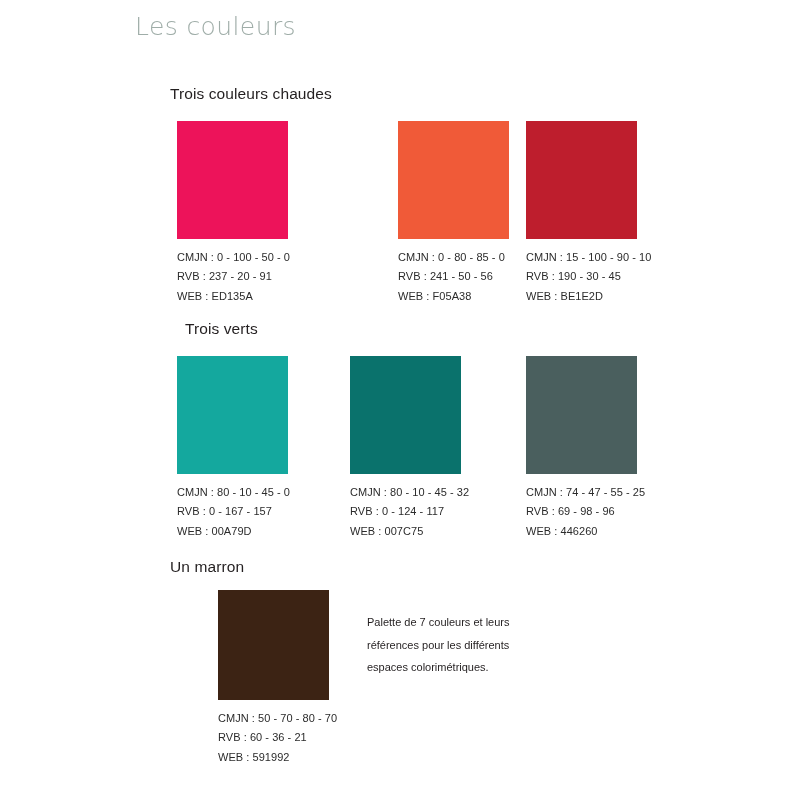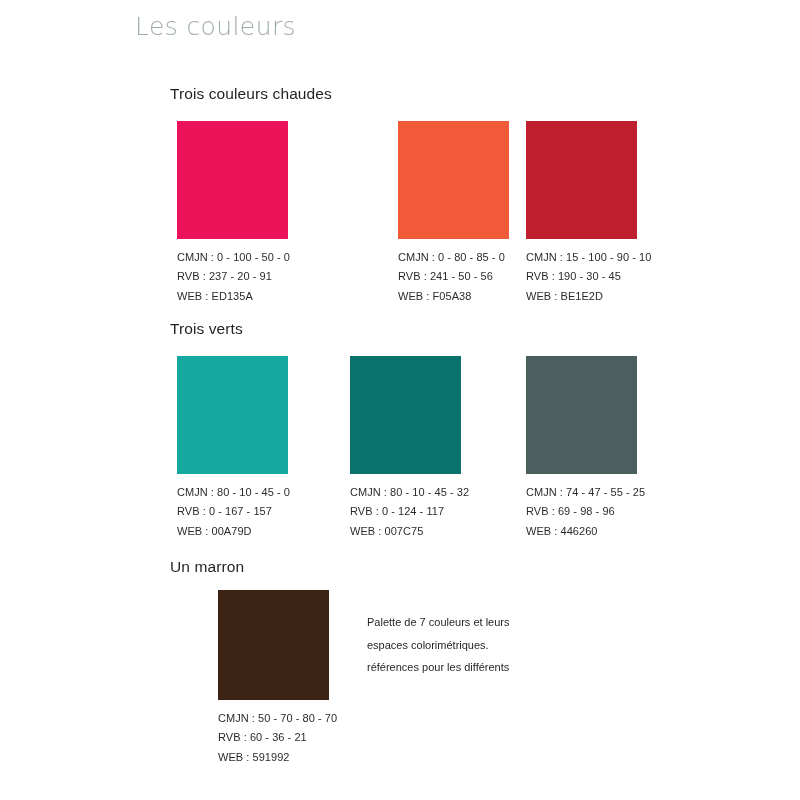--- a/index.html
+++ b/index.html
@@ -122,21 +122,21 @@
       <div class="swatch" style="background:#BE1E2D;"></div>
       <div class="swatch-info">
         <span class="line">CMJN : 15 - 100 - 90 - 10</span>
         <span class="line">RVB : 190 - 30 - 45</span>
         <span class="line">WEB : BE1E2D</span>
       </div>
     </div>
   </div>
 
   <div class="section" style="top:0;">
-    <div class="section-heading" style="top:320px;">Trois verts</div>
+    <div class="section-heading" style="top:320px;margin-left:15px;">Trois verts</div>
 
     <div class="swatch-card" style="left:177px; top:356px;">
       <div class="swatch" style="background:#14A89E;"></div>
       <div class="swatch-info">
         <span class="line">CMJN : 80 - 10 - 45 - 0</span>
         <span class="line">RVB : 0 - 167 - 157</span>
         <span class="line">WEB : 00A79D</span>
       </div>
     </div>
 
@@ -167,17 +167,17 @@
       <div class="swatch-info">
         <span class="line">CMJN : 50 - 70 - 80 - 70</span>
         <span class="line">RVB : 60 - 36 - 21</span>
         <span class="line">WEB : 591992</span>
       </div>
     </div>
   </div>
 
   <div class="description">
     <span class="dline">Palette de 7 couleurs et leurs</span>
+    <span class="dline">références pour les différents</span>
     <span class="dline">espaces colorimétriques.</span>
-    <span class="dline">références pour les différents</span>
   </div>
 
 </div>
 
 </body></html>

